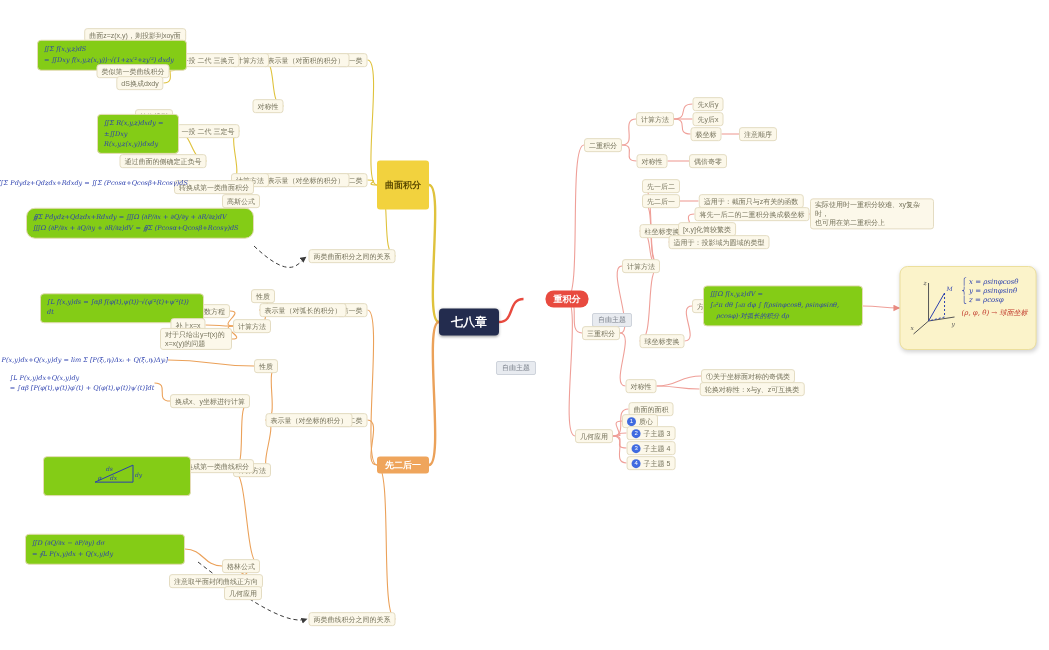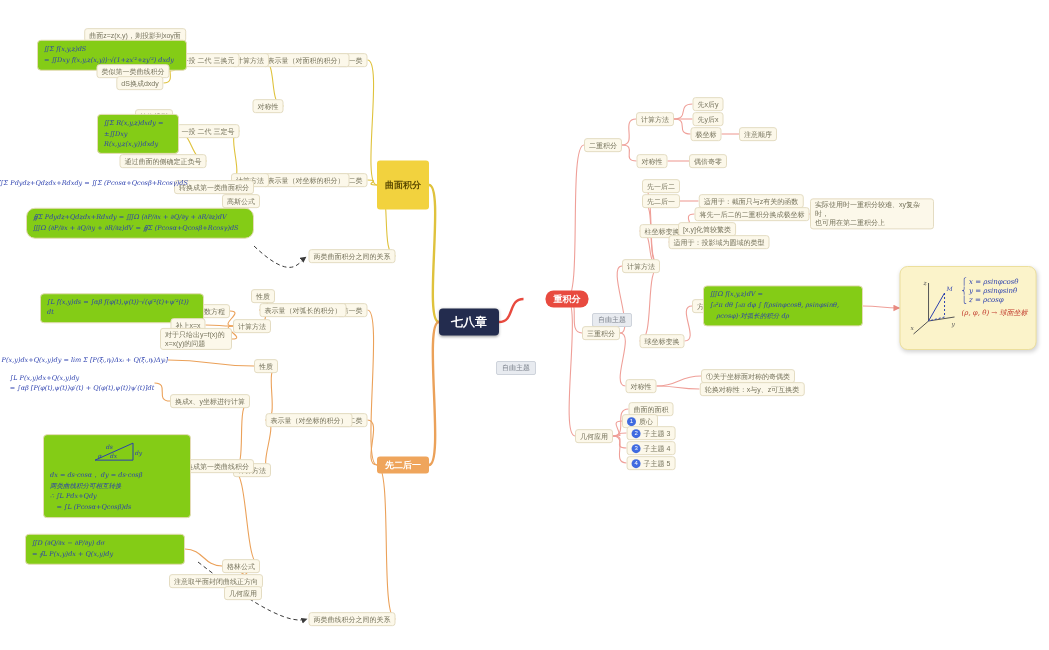--- a/index.html
+++ b/index.html
@@ -213,19 +213,19 @@
     <div class="node bare" style="left: 82px; top: 383px;"><span class="lbl"><span class="ln">∫L P(x,y)dx+Q(x,y)dy</span><span class="ln">= ∫αβ [P(φ(t),ψ(t))φ′(t) + Q(φ(t),ψ(t))ψ′(t)]dt</span></span></div>
     <div class="node s" style="left: 252px; top: 470px;"><span class="lbl"><span class="ln">计算方法</span></span></div>
     <div class="node s" style="left: 210px; top: 401px;"><span class="lbl"><span class="ln">换成x、y坐标进行计算</span></span></div>
     <div class="node s" style="left: 214px; top: 466px;"><span class="lbl"><span class="ln">转换成第一类曲线积分</span></span></div>
     <div class="node note wrap" style="width: 148px; left: 117px; top: 476px;"><span class="sketch"><svg width="56" height="26" viewBox="0 0 56 26" xmlns="http://www.w3.org/2000/svg">
           <path d="M6,22 L44,22 L44,5 Z" fill="none" stroke="#2b3fae" stroke-width="1"></path>
           <text x="17" y="11" font-size="6" fill="#2b3fae" font-style="italic">ds</text>
           <text x="46" y="17" font-size="6" fill="#2b3fae" font-style="italic">dy</text>
           <text x="21" y="20" font-size="6" fill="#2b3fae" font-style="italic">dx</text>
           <text x="9" y="20" font-size="6" fill="#2b3fae">α</text>
-        </svg></span><span class="lbl"><span class="ln">dx = ds·cosα， dy = ds·cosβ</span><span class="ln">两类曲线积分可相互转换</span><span class="ln">∴ ∫L Pdx+Qdy</span><span class="ln">　= ∫L (Pcosα+Qcosβ)ds</span></span></div>
+        </svg></span></div>
     <div class="node s" style="left: 241px; top: 566px;"><span class="lbl"><span class="ln">格林公式</span></span></div>
     <div class="node note wrap" style="width: 160px; left: 105px; top: 549px;"><span class="lbl"><span class="ln">∬D (∂Q/∂x − ∂P/∂y) dσ</span><span class="ln">= ∮L P(x,y)dx + Q(x,y)dy</span></span></div>
     <div class="node s" style="left: 216px; top: 581px;"><span class="lbl"><span class="ln">注意取平面封闭曲线正方向</span></span></div>
     <div class="node s" style="left: 243px; top: 593px;"><span class="lbl"><span class="ln">几何应用</span></span></div>
     <div class="node s" style="left: 352px; top: 619px;"><span class="lbl"><span class="ln">两类曲线积分之间的关系</span></span></div>
   </div>
 
 </body></html>

